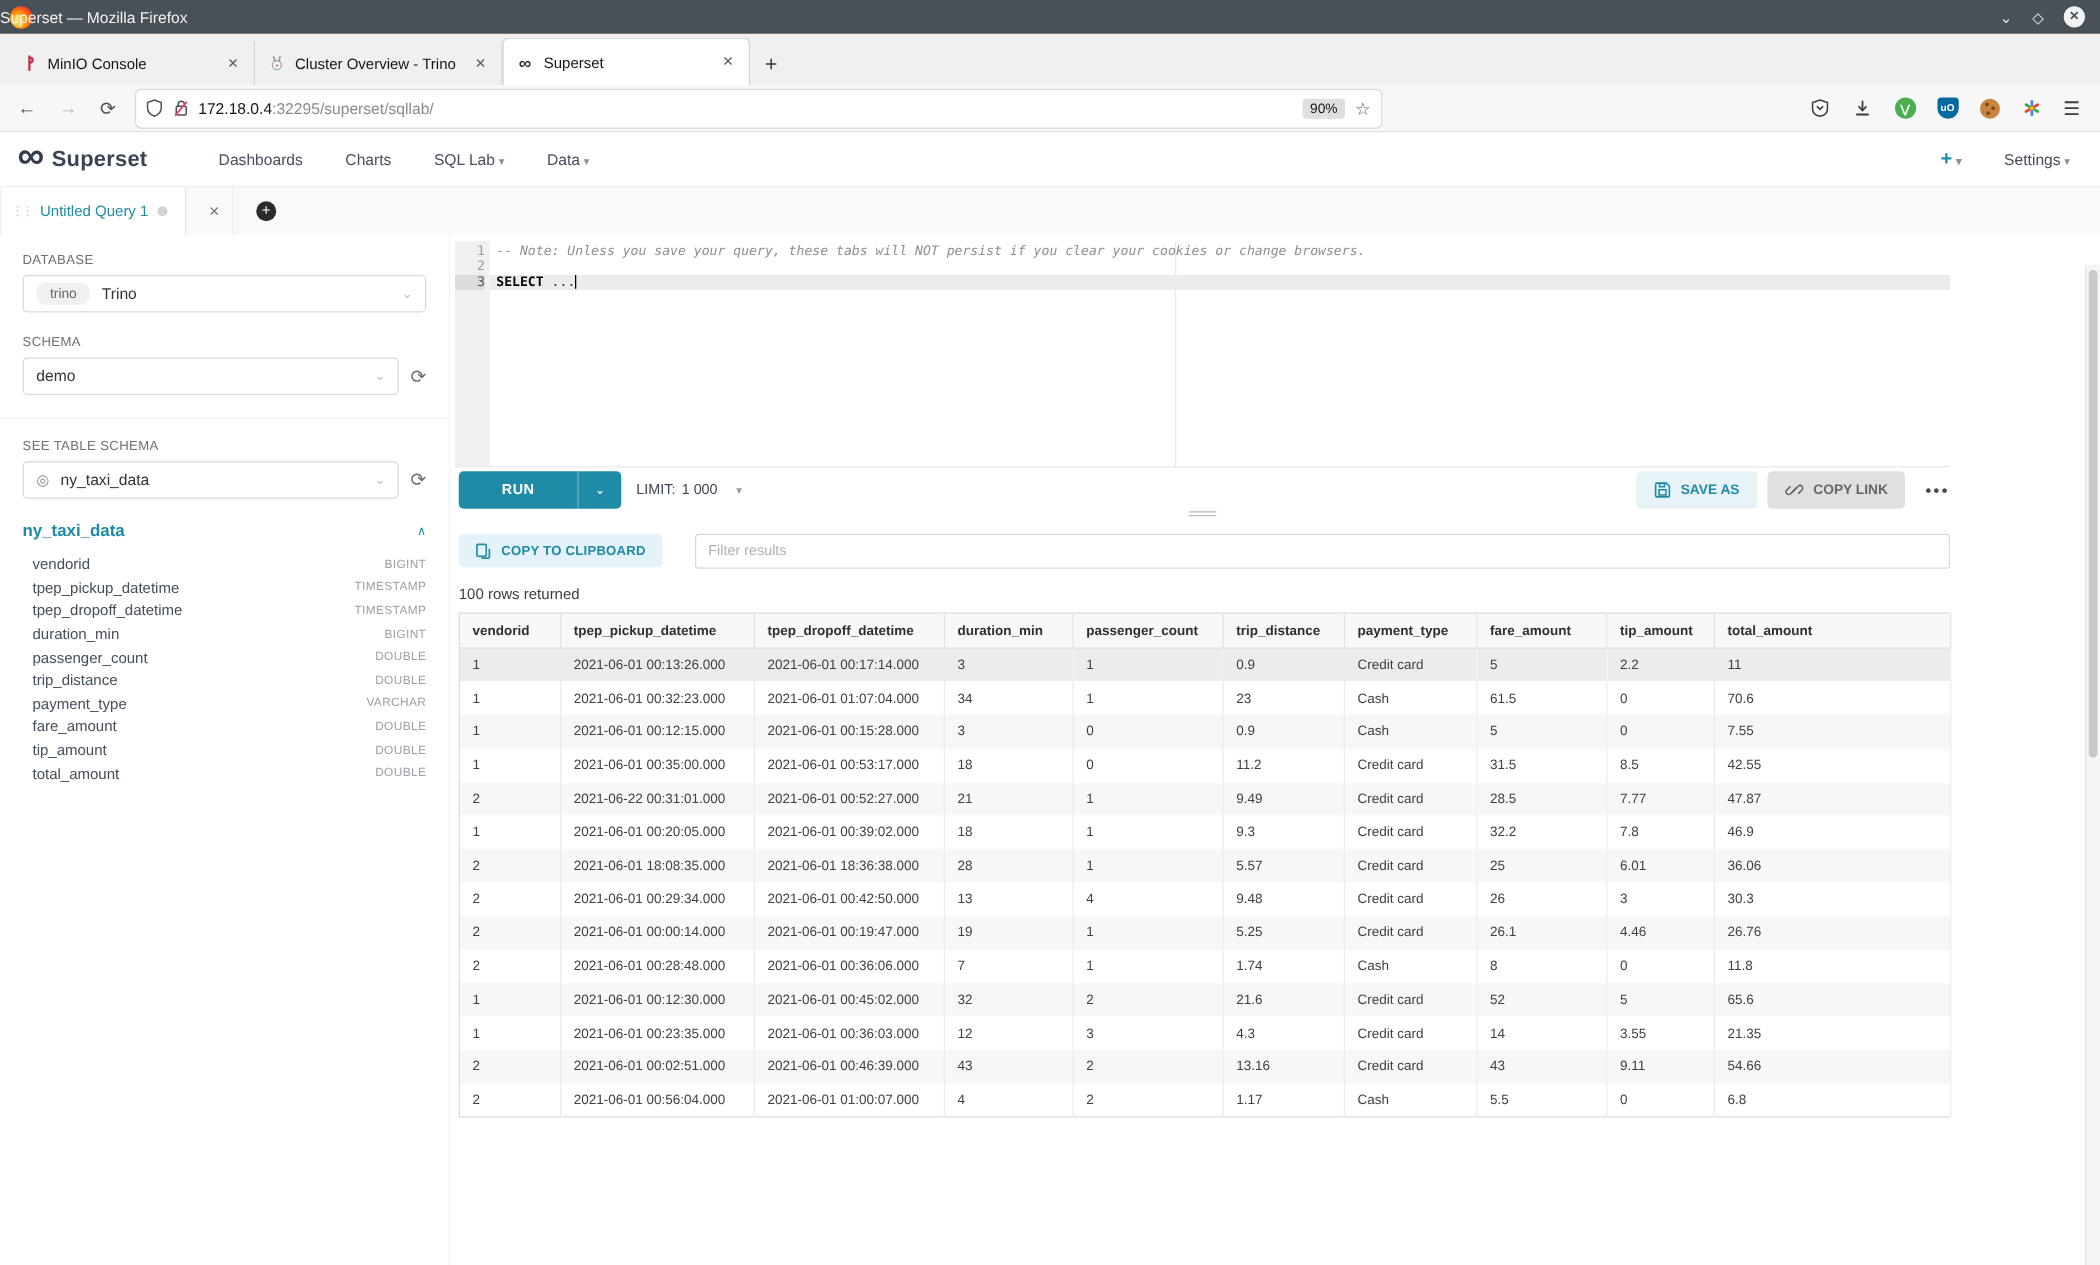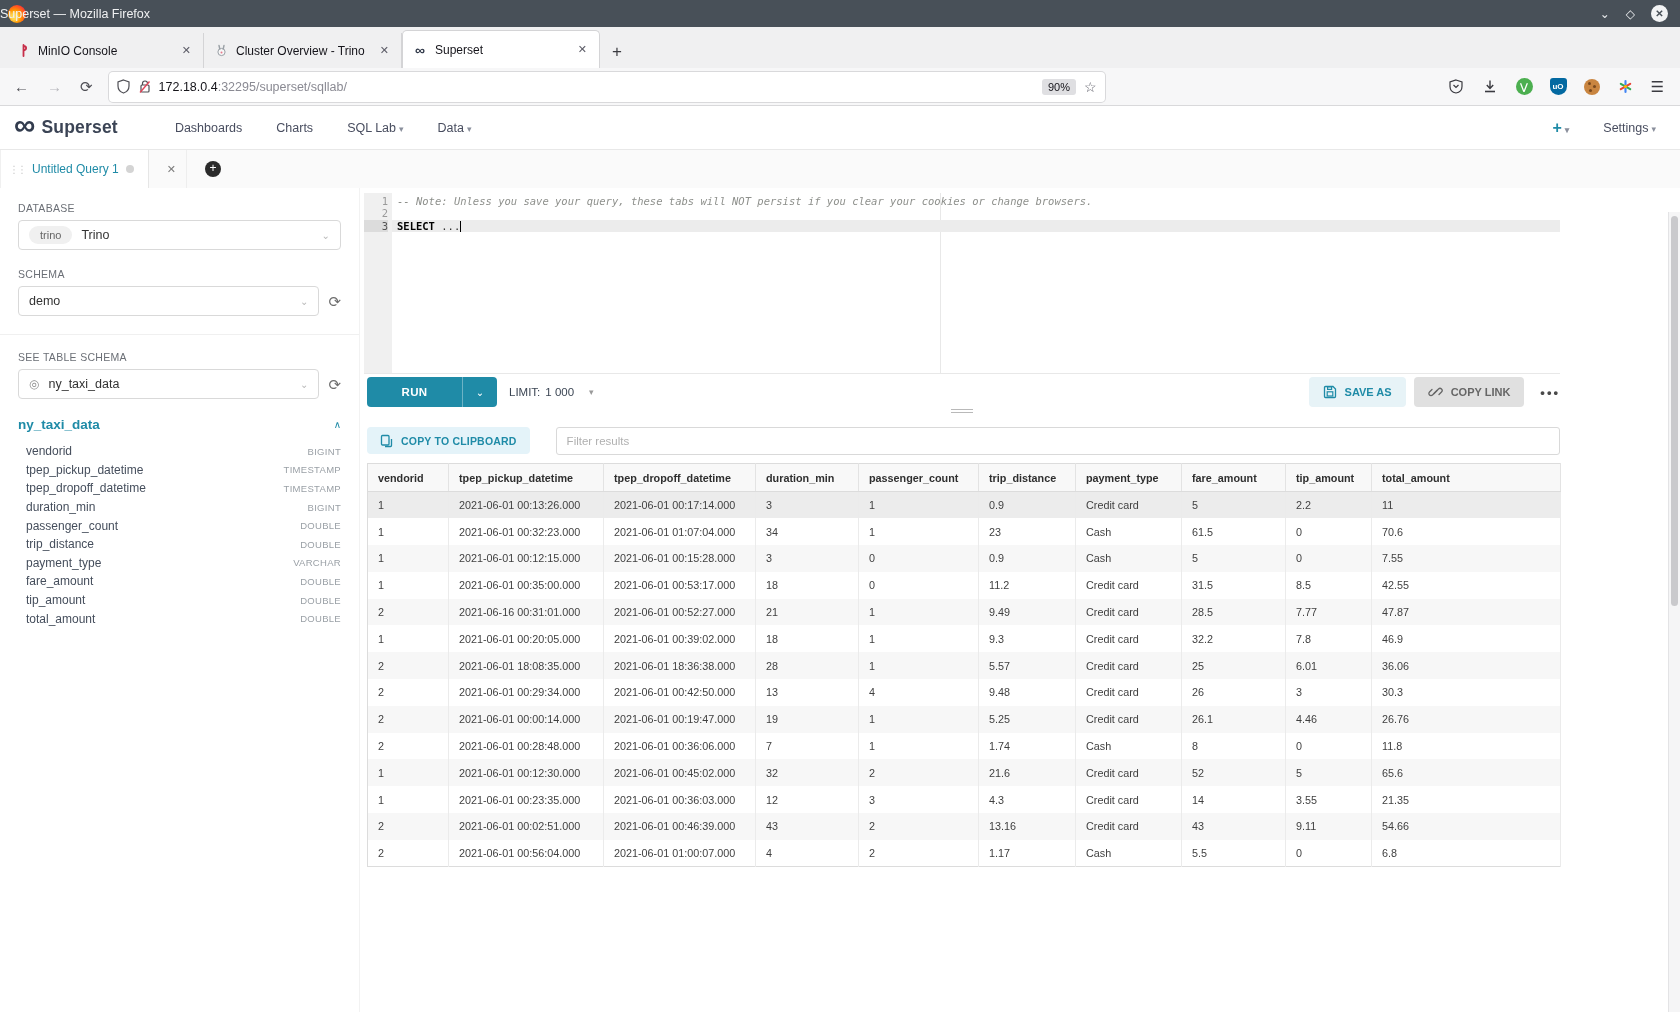--- a/index.html
+++ b/index.html
@@ -417,20 +417,21 @@
               <span>
                 <svg width="13" height="14" viewBox="0 0 13 14">
                     <rect x="1.5" y="1.5" width="7.5" height="9.5" rx="1" fill="none" stroke="#1f8ba7" stroke-width="1.3"></rect>
                     <path d="M5 12.5 H10.5 a1 1 0 0 0 1-1 V5" fill="none" stroke="#1f8ba7" stroke-width="1.3"></path>
                   </svg>
               </span>
               <span>COPY TO CLIPBOARD</span>
             </div>
             <input class="filter-input" placeholder="Filter results" style="">
           </div>
+          <div class="rows-returned">100 rows returned</div>
 
           <div class="grid-wrap">
             <table class="grid">
               <colgroup>
                   <col style="width: 81px;">
                   <col style="width: 155px;">
                   <col style="width: 152px;">
                   <col style="width: 103px;">
                   <col style="width: 120px;">
                   <col style="width: 97px;">
@@ -497,21 +498,21 @@
                     <td>18</td>
                     <td>0</td>
                     <td>11.2</td>
                     <td>Credit card</td>
                     <td>31.5</td>
                     <td>8.5</td>
                     <td>42.55</td>
                   </tr>
                   <tr>
                     <td>2</td>
-                    <td>2021-06-16 00:31:01.000</td>
+                    <td>2021-06-22 00:31:01.000</td>
                     <td>2021-06-01 00:52:27.000</td>
                     <td>21</td>
                     <td>1</td>
                     <td>9.49</td>
                     <td>Credit card</td>
                     <td>28.5</td>
                     <td>7.77</td>
                     <td>47.87</td>
                   </tr>
                   <tr>

